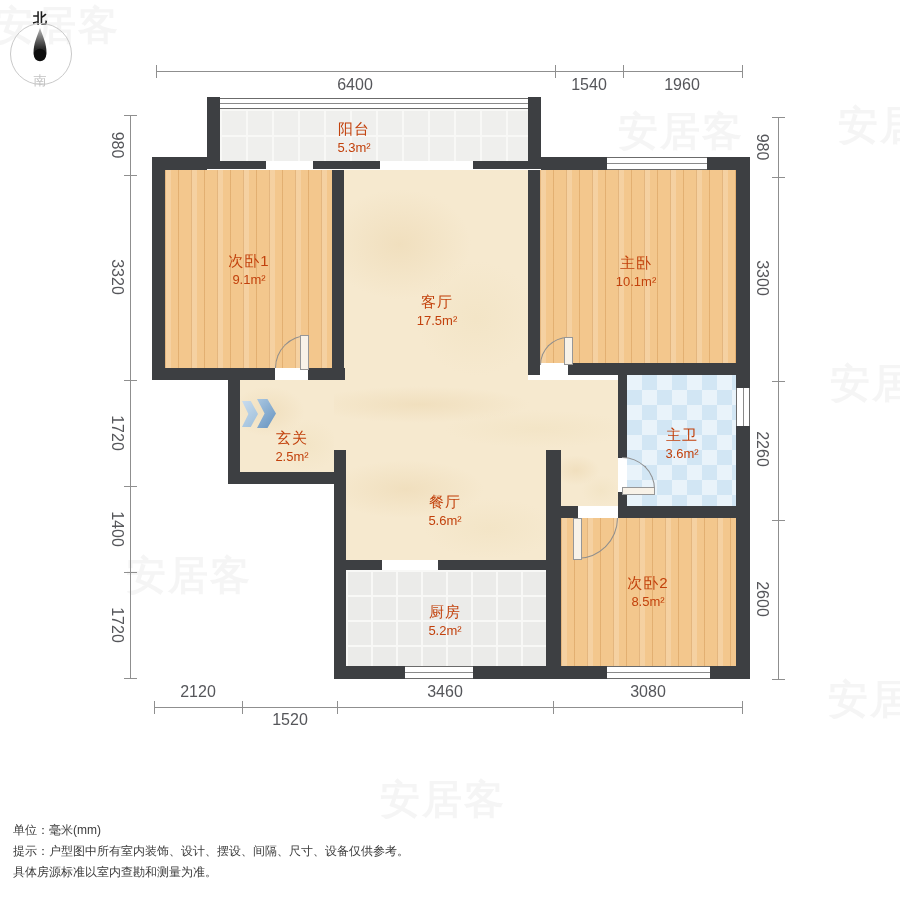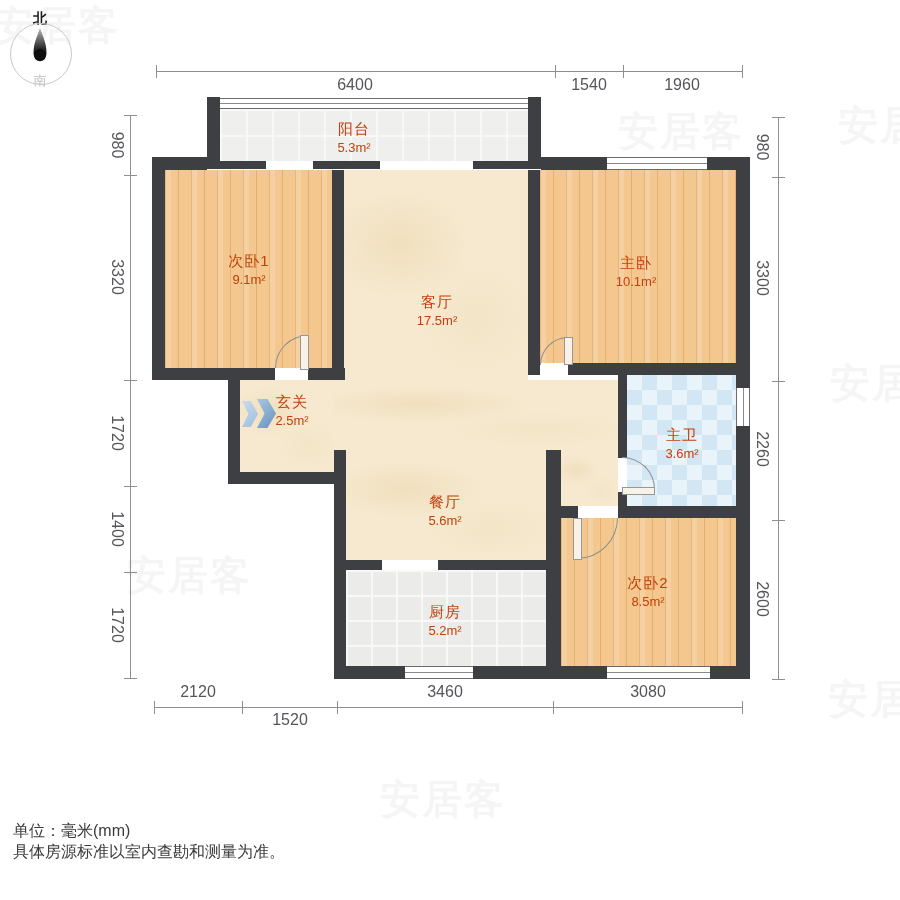--- a/index.html
+++ b/index.html
@@ -46,21 +46,21 @@
   .dim-label.rot{transform:translate(-50%,-50%) rotate(90deg);}
   
   .compass-circle{position:absolute;left:10px;top:23px;width:60px;height:60px;border:1px solid #c9c9c9;border-radius:50%;}
   .compass-n{position:absolute;left:40px;top:19px;transform:translate(-50%,-50%);font-size:14px;font-weight:600;color:#1c1c1c;}
   .compass-s{position:absolute;left:40px;top:81px;transform:translate(-50%,-50%);font-size:13px;color:#c2c2c2;}
   
   .chev{position:absolute;clip-path:polygon(0 0,55% 0,100% 50%,55% 100%,0 100%,40% 50%);}
   
   .wm{position:absolute;font-size:40px;font-weight:bold;color:rgba(80,80,80,0.06);letter-spacing:2px;pointer-events:none;white-space:nowrap;}
   
-  .footer{position:absolute;left:13px;top:820px;font-size:16px;color:#3b3b3b;line-height:21px;}
+  .footer{position:absolute;left:13px;top:820px;font-size:12px;color:#3b3b3b;line-height:21px;}
   .copyright{position:absolute;right:18px;top:859px;font-size:14px;color:#9b9b9b;}
 </style>
 </head>
 <body>
 
 <div id="stage">
 
   <div class="wm" style="left:618px;top:104px;">安居客</div>
   <div class="wm" style="left:838px;top:98px;">安居客</div>
   <div class="wm" style="left:126px;top:548px;">安居客</div>
@@ -156,21 +156,21 @@
     <div class="ra">9.1m²</div>
   </div>
   <div class="room-label" style="left:437px;top:310px;">
     <div class="rn">客厅</div>
     <div class="ra">17.5m²</div>
   </div>
   <div class="room-label" style="left:636px;top:271px;">
     <div class="rn">主卧</div>
     <div class="ra">10.1m²</div>
   </div>
-  <div class="room-label" style="left:292px;top:410px;">
+  <div class="room-label" style="left:292px;top:446px;">
     <div class="rn">玄关</div>
     <div class="ra">2.5m²</div>
   </div>
   <div class="room-label" style="left:682px;top:443px;">
     <div class="rn">主卫</div>
     <div class="ra">3.6m²</div>
   </div>
   <div class="room-label" style="left:445px;top:510px;">
     <div class="rn">餐厅</div>
     <div class="ra">5.6m²</div>
@@ -223,16 +223,17 @@
   <i class="tick" style="left:772px;top:381px;width:13px;height:1px;"></i>
   <i class="tick" style="left:772px;top:520px;width:13px;height:1px;"></i>
   <i class="tick" style="left:772px;top:679px;width:13px;height:1px;"></i>
   <div class="dim-label rot" style="left:762px;top:147px;">980</div>
   <div class="dim-label rot" style="left:762px;top:278px;">3300</div>
   <div class="dim-label rot" style="left:762px;top:449px;">2260</div>
   <div class="dim-label rot" style="left:762px;top:599px;">2600</div>
 
   <div class="footer">
     <div>单位：毫米(mm)</div>
+    <div>提示：户型图中所有室内装饰、设计、摆设、间隔、尺寸、设备仅供参考。</div>
     <div>具体房源标准以室内查勘和测量为准。</div>
   </div>
 
 </div>
 
 </body></html>

